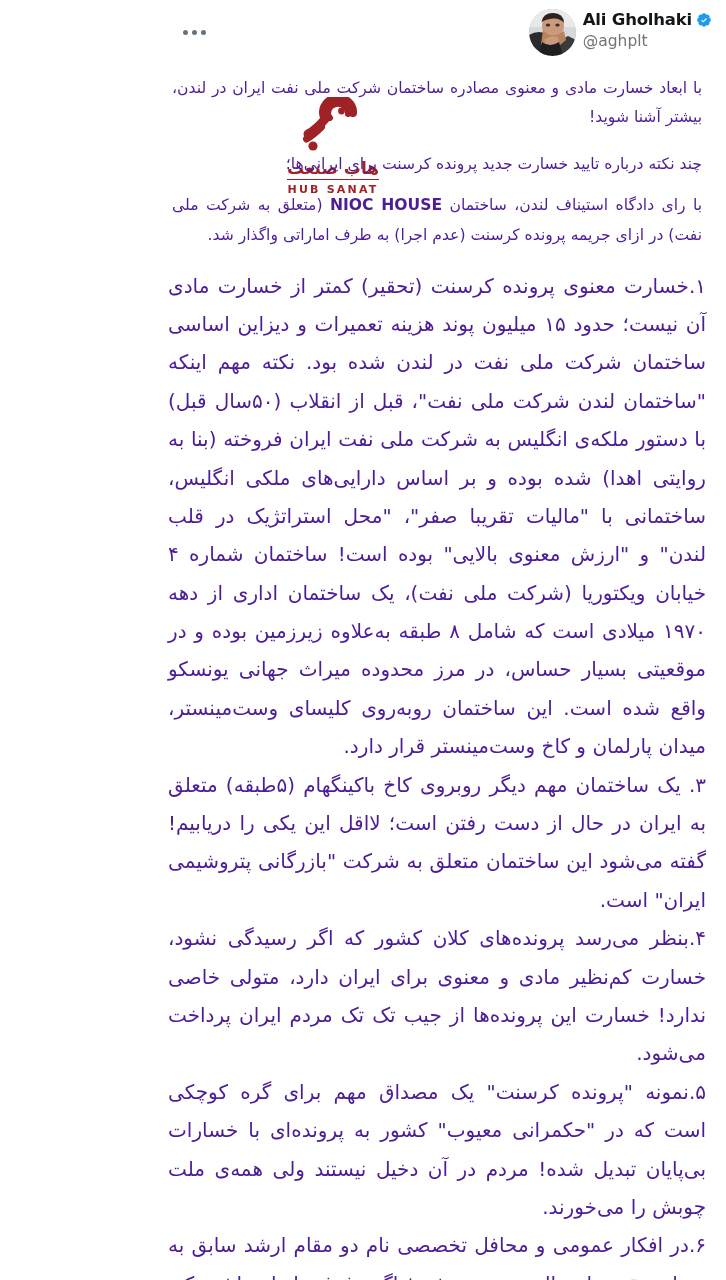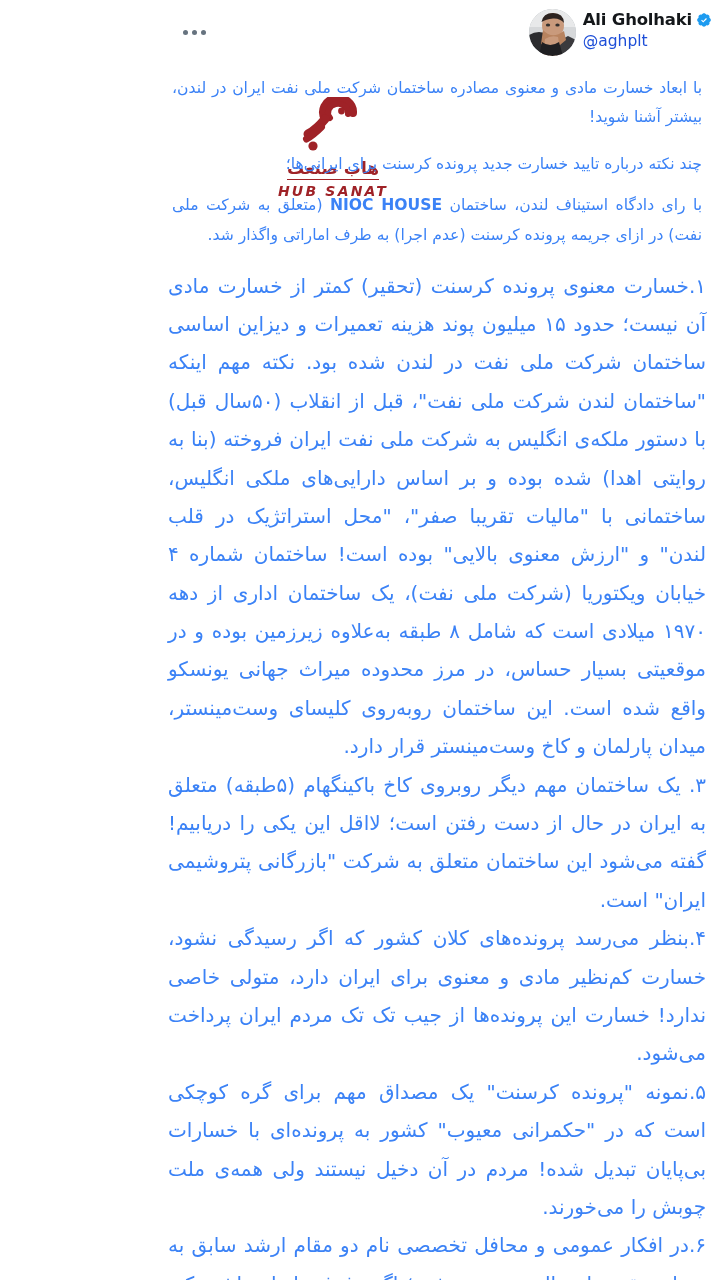--- a/index.html
+++ b/index.html
@@ -85,21 +85,21 @@
 
   .verified {
     width: 16px; height: 16px;
     flex: 0 0 16px;
     display: block;
   }
 
   .handle {
     font-family: "DejaVu Sans", "Liberation Sans", sans-serif;
     font-size: 15.5px;
-    color: #1d4ed8;
+    color: #737373;
     direction: ltr;
     line-height: 1.35;
     margin-top: 1px;
     white-space: nowrap;
   }
 
   .avatar {
     width: 47px; height: 47px;
     border-radius: 50%;
     overflow: hidden;
@@ -112,21 +112,21 @@
   
   .tweet-body {
     padding: 0 18px 0 20px;
     direction: rtl;
     text-align: right;
     position: relative;
   }
 
   .para {
     font-family: "DejaVu Sans", "Liberation Sans", sans-serif;
-    color: #3b82f6;
+    color: #4c1d95;
     direction: rtl;
     text-align: justify;
     text-align-last: right;
   }
 
   .lead {
     font-size: 15.6px;
     line-height: 1.85;
     margin-bottom: 18px;
     padding: 0 6px;
@@ -177,28 +177,27 @@
     color: #9c1b21;
     letter-spacing: 0px;
     line-height: 1.1;
     margin-top: 2px;
     border-bottom: 1.5px solid #9c1b21;
     display: inline-block;
     padding-bottom: 1px;
   }
   .wm-en {
     font-family: "DejaVu Sans", "Liberation Sans", sans-serif;
-    font-size: 14px;
+    font-size: 11px;
     font-weight: bold;
     color: #9c1b21;
     letter-spacing: 2.2px;
     line-height: 1.2;
     margin-top: 3px;
     direction: ltr;
-    font-style: italic;
   }
 
   
   .photo-grid {
     margin: 14px 16px 0 18px;
     display: grid;
     grid-template-columns: 1fr 1fr;
     grid-template-rows: 194px 168px;
     gap: 5px;
     border-radius: 13px;

